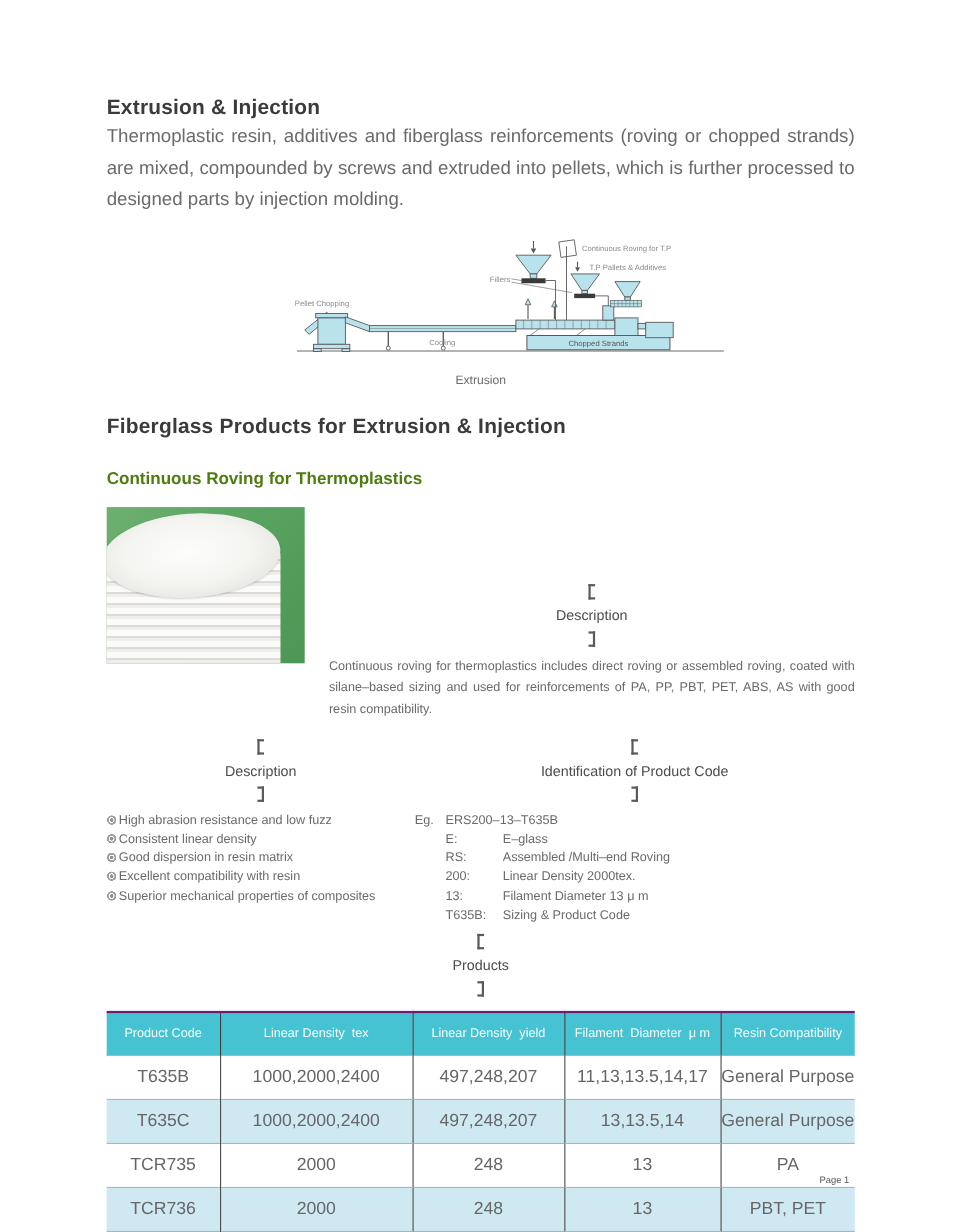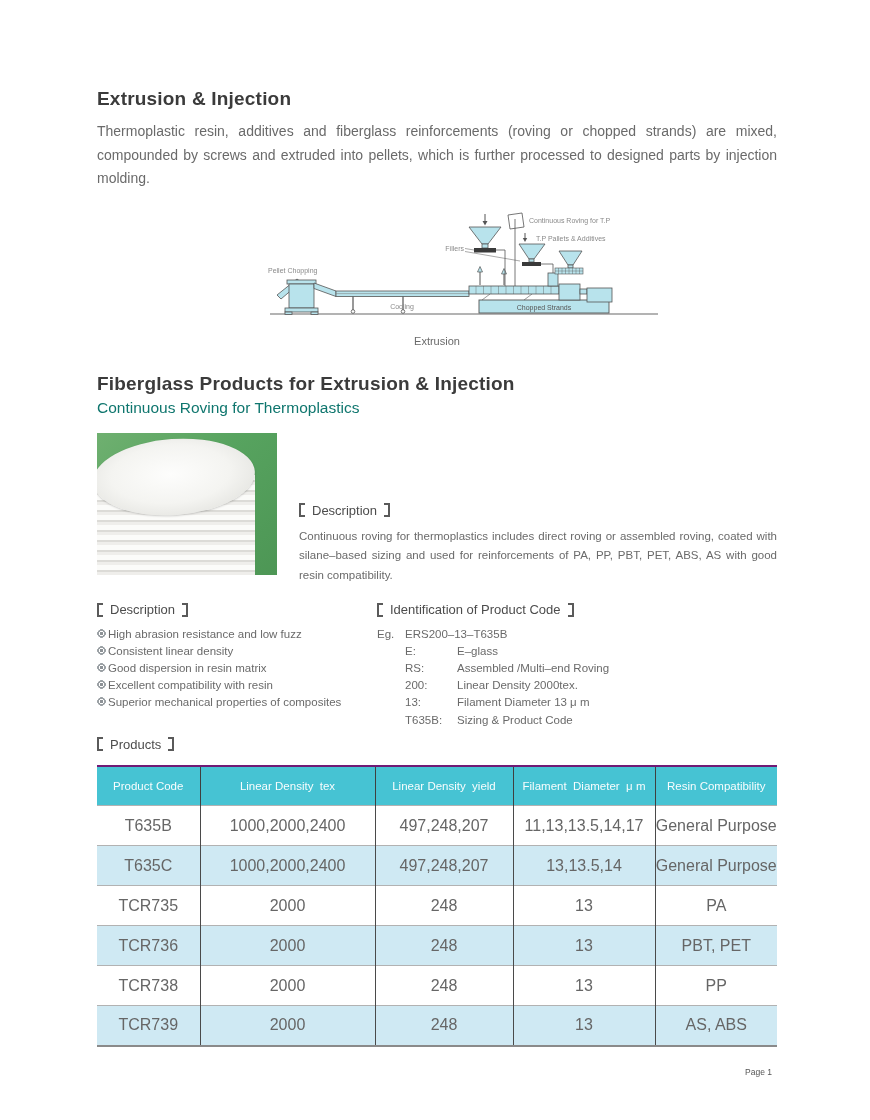--- a/index.html
+++ b/index.html
@@ -6,43 +6,43 @@
   html,body { background:#ffffff; }
   .page {
     position:relative; width:870px; height:1120px; background:#fff;
     font-family:"Liberation Sans", sans-serif; color:#666; overflow:hidden;
   }
   .content { position:absolute; left:97px; top:0; width:680px; }
 
   h1.doc-h1 { font-size:19px; font-weight:bold; color:#3b3b3b; letter-spacing:.2px; }
   .h1-first { margin-top:88px; }
   .h1-second { margin-top:26px; }
-  p.intro { margin-top:10px; font-size:14px; line-height:1.68; color:#6a6a6a; text-align:justify; }
+  p.intro { font-size:17px; line-height:1.68; color:#6a6a6a; text-align:justify; }
 
   .diagram-wrap { margin-top:20px; }
   .diagram-svg { display:block; margin-left:171px; }
   .diagram-caption { margin-top:6px; text-align:center; font-size:11px; color:#6a6a6a; }
 
-  h2.teal-h2 { margin-top:4px; font-size:15.5px; font-weight:normal; color:#0f766e; }
+  h2.teal-h2 { margin-top:27px; font-size:15.5px; font-weight:bold; color:#4d7c0f; }
 
   .photo-row { margin-top:16px; display:flex; }
   .photo { position:relative; width:180px; height:142px; flex:none; overflow:hidden;
            background:linear-gradient(135deg,#6fb070 0%,#57a35f 45%,#4d9655 100%); }
   .spool-top { position:absolute; left:-4px; top:6px; width:162px; height:76px; border-radius:50%;
                transform:rotate(-4deg);
                background:radial-gradient(ellipse at 48% 46%, #fdfdfc 0%, #f4f4f1 50%, #e2e2de 85%, #d8d8d4 100%);
                box-shadow:0 1px 2px rgba(0,0,0,.18); }
   .spool-body { position:absolute; left:-6px; top:42px; width:164px; height:100px;
                background:repeating-linear-gradient(180deg, #fbfbf9 0 5px, #dcdbd7 5px 7px, #efeeeb 7px 10px); }
 
   .desc-col { margin-left:22px; padding-top:70px; width:478px; }
   .desc-body { margin-top:9px; font-size:11.5px; line-height:1.7; color:#6a6a6a; text-align:justify; }
 
   
-  .bh { display:flex; align-items:center; gap:7px; font-size:13px; color:#4c4c4c; }
+  .bh { display:flex; align-items:center; gap:7px; font-size:13px; color:#4c4c4c;flex-direction:column; }
   .brk { width:6px; height:14px; border:2px solid #5a5a5a; flex:none; }
   .brk.l { border-right:none; } .brk.r { border-left:none; }
 
   .two-col { margin-top:17px; display:flex; }
   .col-left { width:280px; flex:none; }
   .col-right { flex:1; }
 
   ul.features { margin-top:11px; list-style:none; }
   ul.features li { display:flex; align-items:flex-start; margin-bottom:5px; font-size:11.5px; line-height:1.05; color:#6a6a6a; }
   .blt { width:9px; height:9px; flex:none; margin:1px 2px 0 0;

